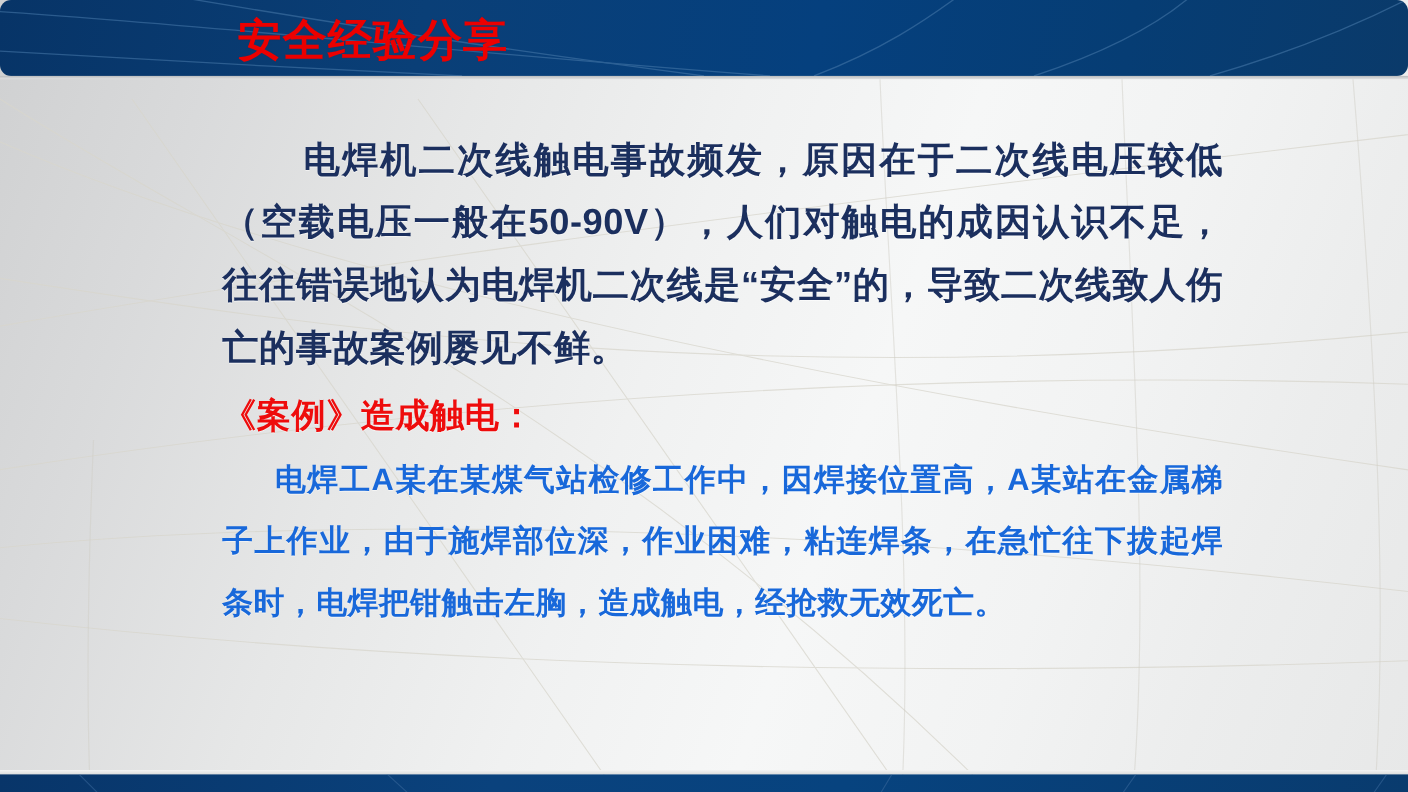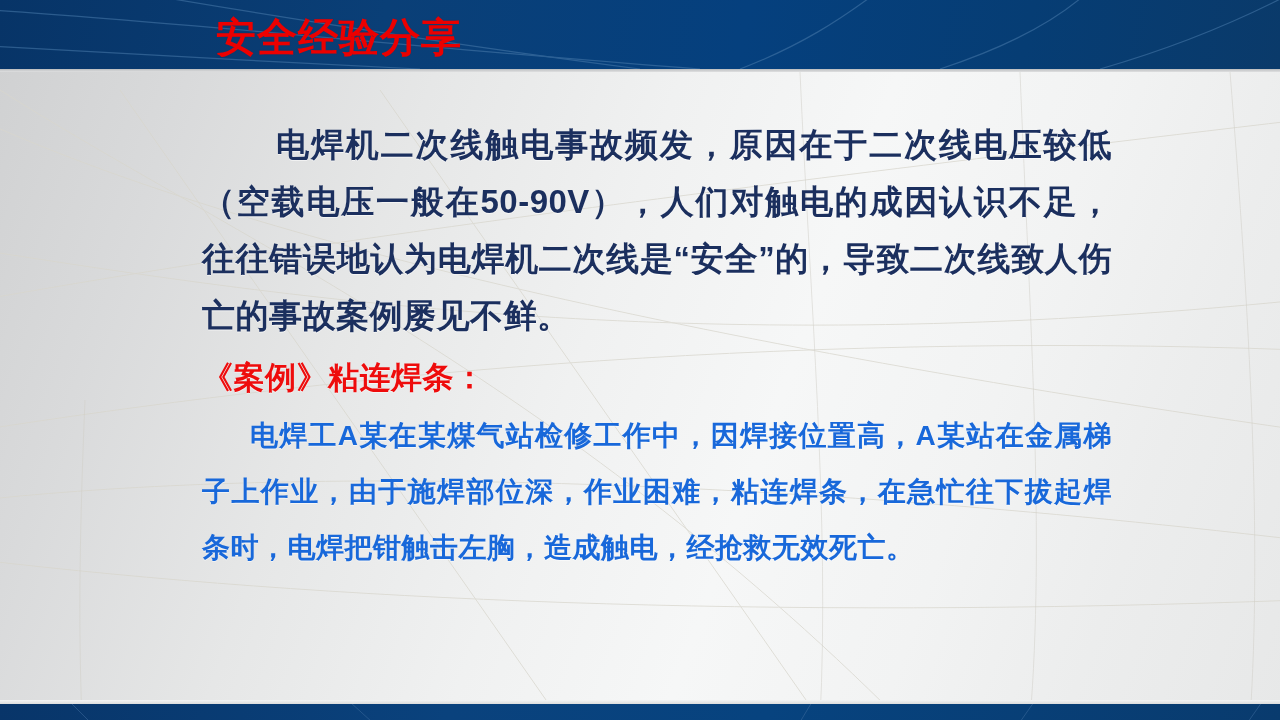--- a/index.html
+++ b/index.html
@@ -33,20 +33,21 @@
 
   
   .header-band {
     position: absolute;
     left: 0;
     top: 0;
     width: 1280px;
     height: 69px;
     background: linear-gradient(100deg, #073467 0%, #0a3f77 30%, #05407e 58%, #063d74 80%, #0a3a6a 100%);
     overflow: hidden;
+    border-radius: 10px;
   }
   .header-band .deco {
     position: absolute;
     inset: 0;
   }
   .header-underline {
     position: absolute;
     left: 0;
     top: 69px;
     width: 1280px;
@@ -172,21 +173,21 @@
       </g>
     </svg>
     <div class="slide-title">安全经验分享</div>
   </div>
   <div class="header-underline"></div>
 
   <div class="body-area">
 
     <div class="para para-intro">电焊机二次线触电事故频发，原因在于二次线电压较低（空载电压一般在50-90V），人们对触电的成因认识不足，往往错误地认为电焊机二次线是“安全”的，导致二次线致人伤亡的事故案例屡见不鲜。</div>
 
-    <div class="case-heading">《案例》粘连焊条：</div>
+    <div class="case-heading">《案例》造成触电：</div>
 
     <div class="para para-case">电焊工A某在某煤气站检修工作中，因焊接位置高，A某站在金属梯子上作业，由于施焊部位深，作业困难，粘连焊条，在急忙往下拔起焊条时，电焊把钳触击左胸，造成触电，经抢救无效死亡。</div>
   </div>
 
   <div class="footer-highlight"></div>
   <div class="footer-band">
     <svg class="deco" width="1280" height="16" viewBox="0 0 1280 16" preserveAspectRatio="none">
       <g stroke="#3c6a9c" stroke-width="1" fill="none" opacity="0.55">
         <path d="M 70 -2 L 90 18"></path>
         <path d="M 350 -2 L 372 18"></path>

